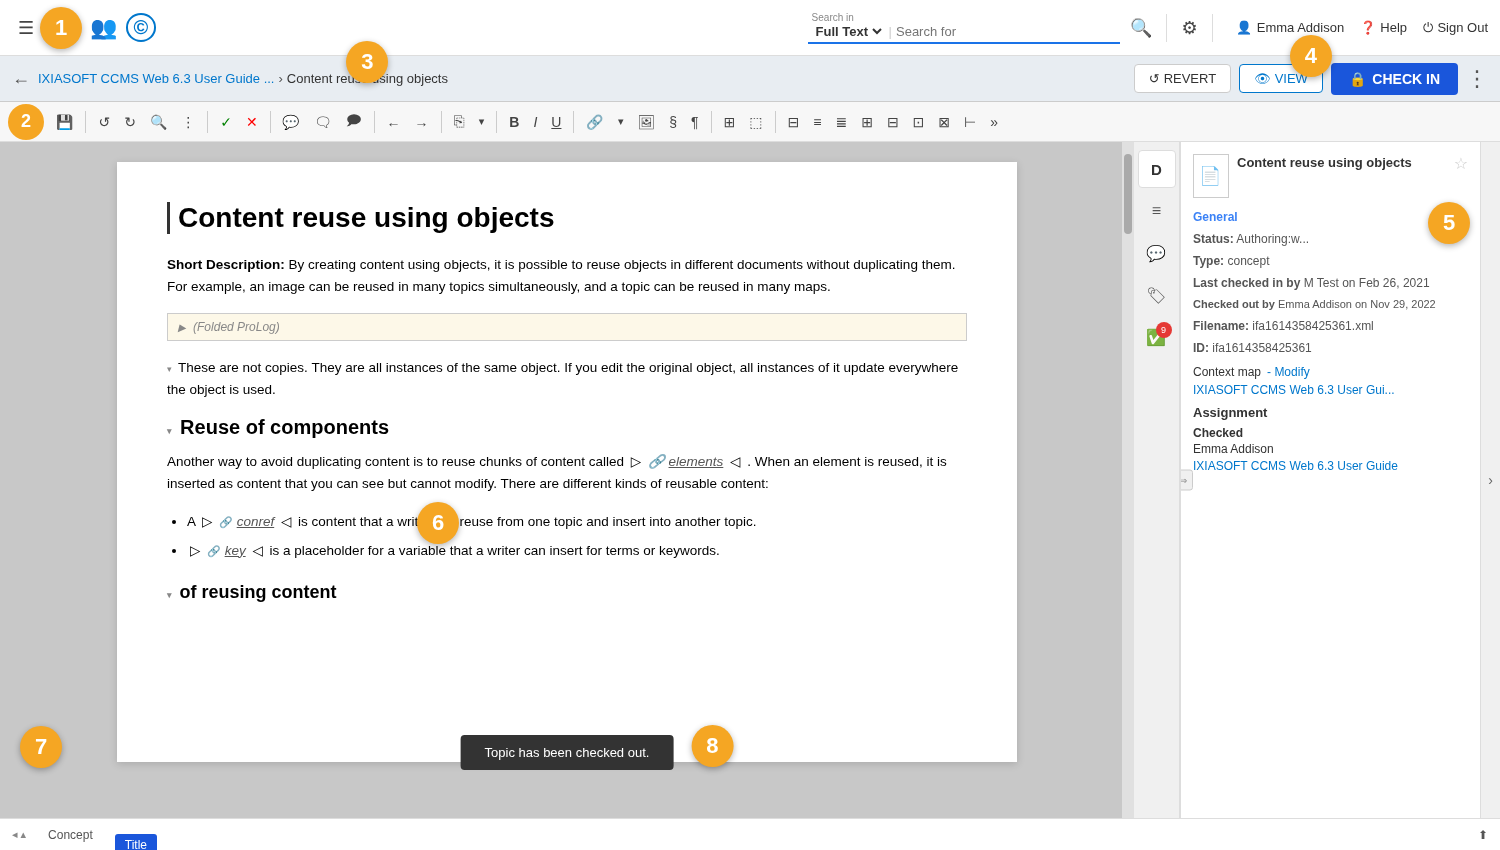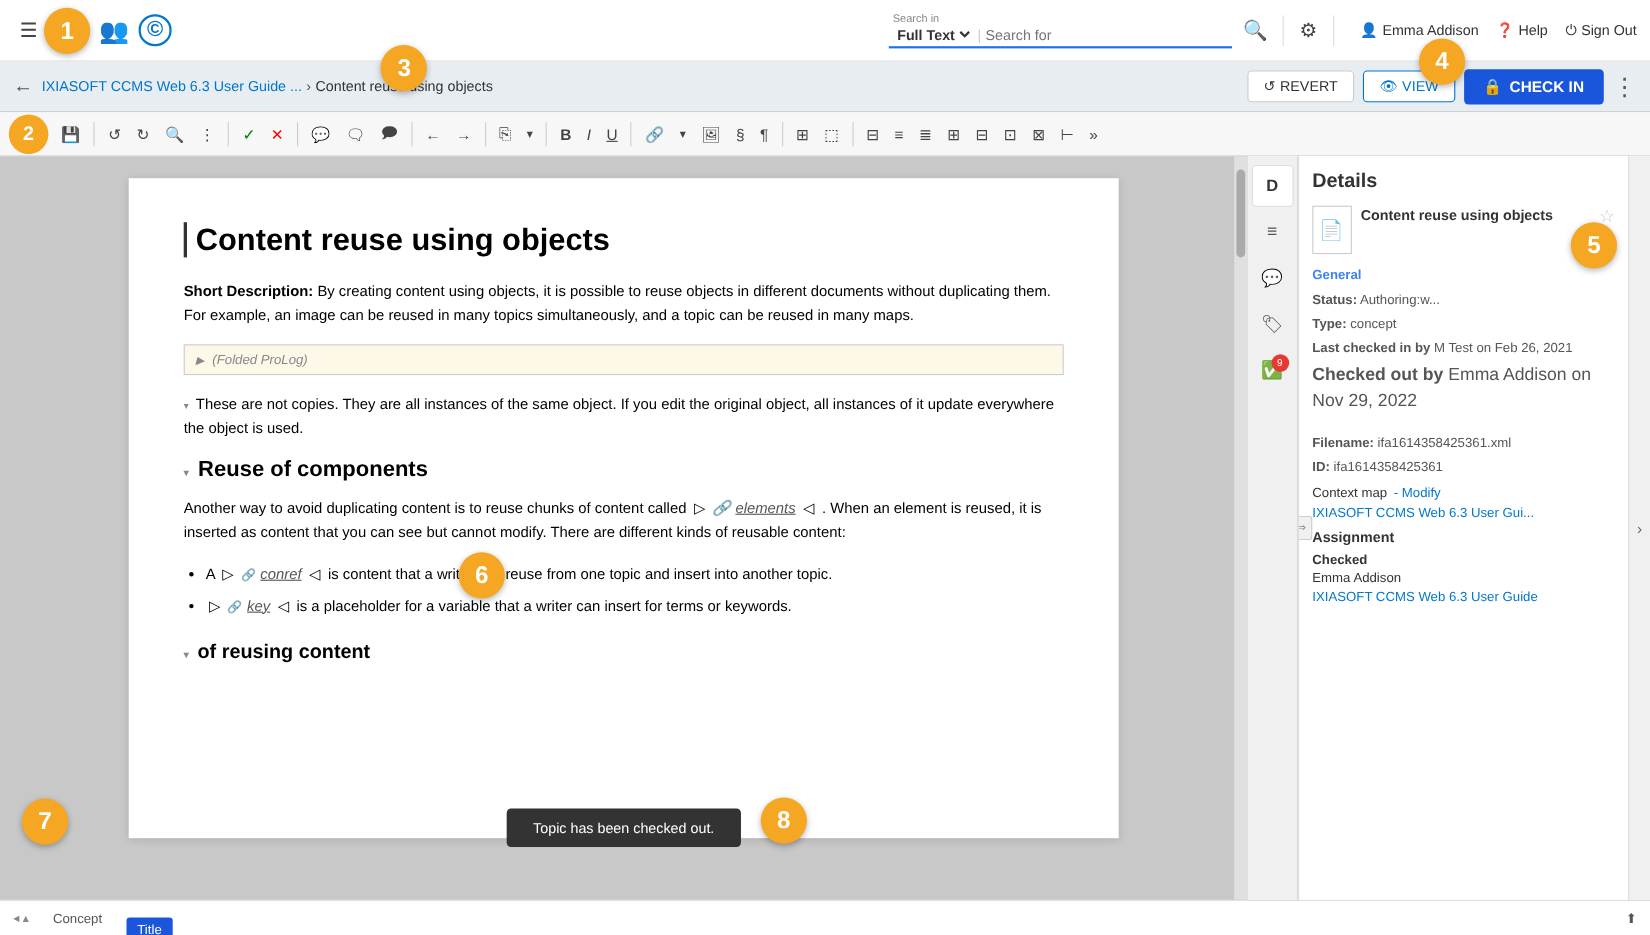--- a/index.html
+++ b/index.html
@@ -323,21 +323,20 @@
     <div class="side-icon-btn" style="position:relative;">
       ✅
       <div class="badge-dot">9</div>
     </div>
   </div>
 
   <div style="width:300px;background:#fff;border-left:1px solid #ddd;overflow-y:auto;padding:12px;position:relative;">
 
     <div style="position:absolute;left:-14px;top:50%;transform:translateY(-50%);background:#f0f0f0;border:1px solid #ccc;border-radius:3px;padding:4px 5px;font-size:10px;cursor:ew-resize;color:#888;">⟺</div>
 
-    <div style="font-size:18px;font-weight:600;margin-bottom:12px;color:#333;">Details</div>
 
     <div style="display:flex;align-items:flex-start;gap:8px;margin-bottom:12px;">
       <div style="width:36px;height:44px;border:1px solid #ccc;background:#fff;display:flex;align-items:center;justify-content:center;font-size:18px;flex-shrink:0;">📄</div>
       <div style="flex:1;">
         <div style="font-size:13px;font-weight:bold;color:#333;line-height:1.4;">Content reuse using objects</div>
       </div>
       <button style="background:none;border:none;cursor:pointer;color:#ccc;font-size:16px;">☆</button>
 
       <div style="position:absolute;right:10px;top:60px;width:42px;height:42px;border-radius:50%;background:#f5a623;color:#fff;font-size:22px;font-weight:bold;display:flex;align-items:center;justify-content:center;z-index:10;box-shadow:0 2px 6px rgba(0,0,0,0.3);">
         <span>5</span>
@@ -352,21 +351,21 @@
         <span>Authoring:w...</span>
       </div>
       <div style="font-size:12px;color:#555;margin-bottom:4px;line-height:1.5;">
         <strong>Type:</strong>
         <span>concept</span>
       </div>
       <div style="font-size:12px;color:#555;margin-bottom:4px;line-height:1.5;">
         <strong>Last checked in by</strong>
         <span>M Test on Feb 26, 2021</span>
       </div>
-      <div style="font-size:16px;color:#555;margin-bottom:16px;line-height:1.5;">
+      <div style="font-size:11px;color:#555;margin-bottom:4px;line-height:1.5;">
         <strong>Checked out by</strong>
         <span>Emma Addison on Nov 29, 2022</span>
       </div>
       <div style="font-size:12px;color:#555;margin-bottom:4px;line-height:1.5;">
         <strong>Filename:</strong>
         <span>ifa1614358425361.xml</span>
       </div>
       <div style="font-size:12px;color:#555;margin-bottom:4px;line-height:1.5;">
         <strong>ID:</strong>
         <span>ifa1614358425361</span>

